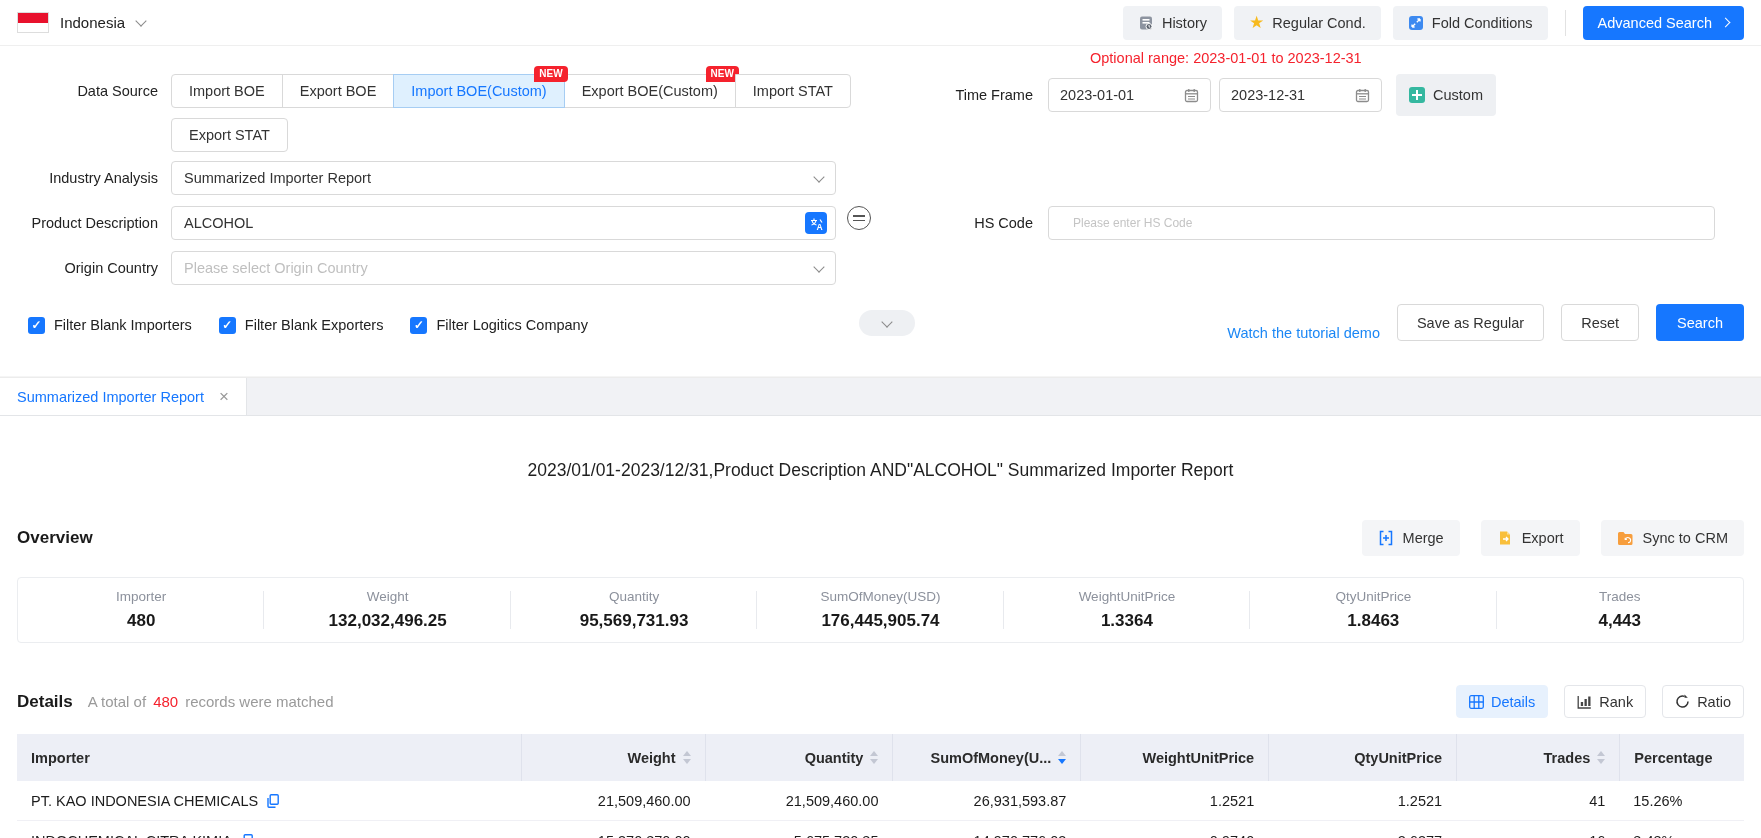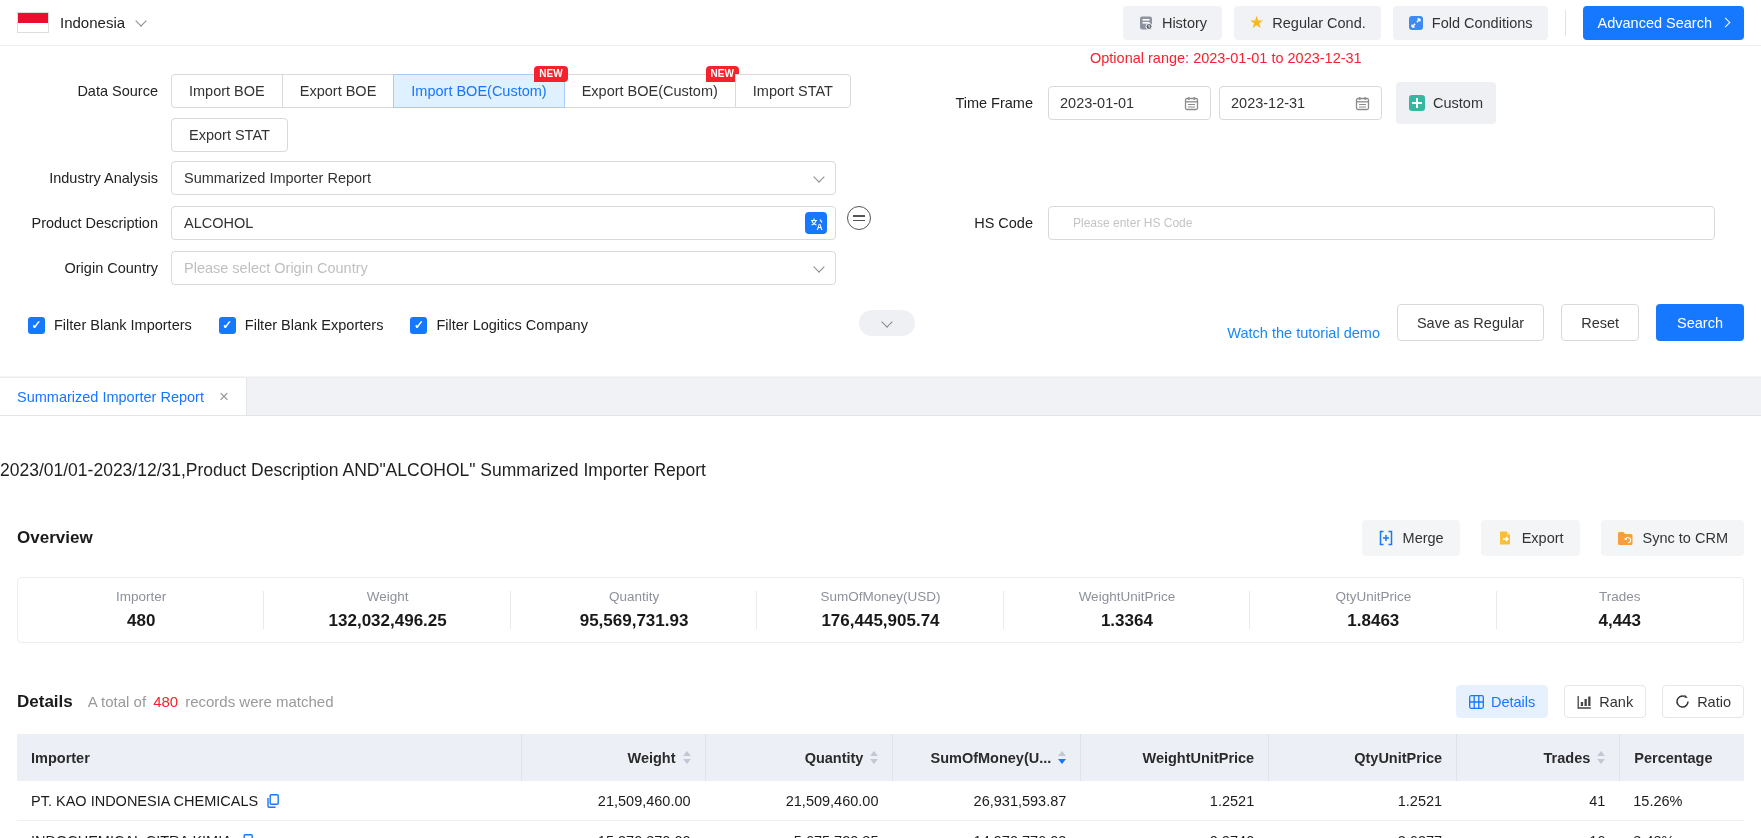--- a/index.html
+++ b/index.html
@@ -28,21 +28,21 @@
 
   .ds-tabs { display:flex; flex-wrap:wrap; width:735px; row-gap:10px; }
   .ds-tab { height:34px; line-height:32px; padding:0 17px; border:1px solid #d9d9d9; background:#fff; font-size:14.5px; color:#333; margin-right:-1px; position:relative; cursor:pointer; white-space:nowrap; }
   .ds-tab.first { border-radius:4px 0 0 4px; }
   .ds-tab.last  { border-radius:0 4px 4px 0; }
   .ds-tab.lone  { border-radius:4px; margin-right:0; }
   .ds-tab.selected { background:#dff0fe; color:#1677ff; border-color:#a6cdf3; z-index:2; }
   .new-badge { position:absolute; top:-9px; right:-4px; background:#f5222d; color:#fff; font-size:10px; line-height:1; padding:3px 5px 3px; border-radius:4px 4px 4px 0; font-weight:bold; }
 
   .optional-range { position:absolute; left:1066px; top:4px; color:#f5222d; font-size:14.5px;margin-left:24px; }
-  .time-frame { position:absolute; left:862px; top:36px; display:flex; align-items:center; }
+  .time-frame { position:absolute; left:862px; top:28px; display:flex; align-items:center; }
   .tf-label { width:171px; text-align:right; margin-right:15px; font-size:14.5px; color:#222; }
   .date-input { width:163px; height:34px; border:1px solid #d9d9d9; border-radius:4px; display:flex; align-items:center; padding:0 11px; font-size:14.5px; color:#333; margin-right:8px; background:#fff; cursor:pointer; }
   .date-input .cal { margin-left:auto; }
   .custom-btn { height:42px; background:#eef0f3; border-radius:4px; padding:0 13px; display:flex; gap:8px; align-items:center; font-size:14.5px; margin-left:6px; cursor:pointer; }
   .custom-ico { width:16px; height:16px; background:#35b8a0; border-radius:3px; position:relative; }
   .custom-ico::before, .custom-ico::after { content:''; position:absolute; background:#fff; }
   .custom-ico::before { left:7px; top:3px; width:2px; height:10px; }
   .custom-ico::after  { top:7px; left:3px; height:2px; width:10px; }
 
   .select-box { width:665px; height:34px; border:1px solid #d9d9d9; border-radius:4px; display:flex; align-items:center; padding:0 12px; font-size:14.5px; background:#fff; cursor:pointer; }
@@ -73,21 +73,21 @@
   .link { color:#1b87f5; font-size:14.5px; cursor:pointer; }
   .btn-outline { height:37px; border:1px solid #d9d9d9; border-radius:4px; background:#fff; padding:0 19px; font-size:14.5px; display:flex; align-items:center; color:#333; cursor:pointer; }
   .btn-primary { height:37px; background:#1677ff; color:#fff; border-radius:4px; padding:0 21px; font-size:14.5px; display:flex; align-items:center; border:none; cursor:pointer; }
 
   
   .tab-strip { height:39px; background:#f1f2f5; border-top:1px solid #ececec; border-bottom:1px solid #e3e5e8; display:flex; }
   .tab-active { background:#fff; padding:0 17px; display:flex; align-items:center; font-size:14.5px; color:#1677ff; border-right:1px solid #e3e5e8; gap:15px; cursor:pointer; }
   .tab-close { color:#9a9a9a; font-size:17px; cursor:pointer; line-height:1; }
 
   
-  .report-title { text-align:left; font-size:17.5px; color:#1f1f1f; margin-top:44px; }
+  .report-title { text-align:center; font-size:17.5px; color:#1f1f1f; margin-top:44px; }
 
   .overview-header { display:flex; align-items:center; margin:39px 17px 0; }
   .section-heading { font-size:17px; font-weight:bold; color:#1a1a1a; }
   .ov-btns { margin-left:auto; display:flex; gap:21px; }
   .ov-btn { height:36px; background:#f4f5f7; border-radius:4px; padding:0 16px; display:flex; align-items:center; gap:9px; font-size:14.5px; color:#333; cursor:pointer; }
 
   .overview-panel { margin:21px 17px 0; border:1px solid #ebedf0; border-radius:4px; display:flex; height:66px; }
   .stat { flex:1; display:flex; flex-direction:column; align-items:center; justify-content:center; position:relative; }
   .stat:not(:last-child)::after { content:''; position:absolute; right:0; top:13px; bottom:13px; width:1px; background:#e8eaee; }
   .stat-label { font-size:13.5px; color:#8c919c; margin-bottom:7px; }

